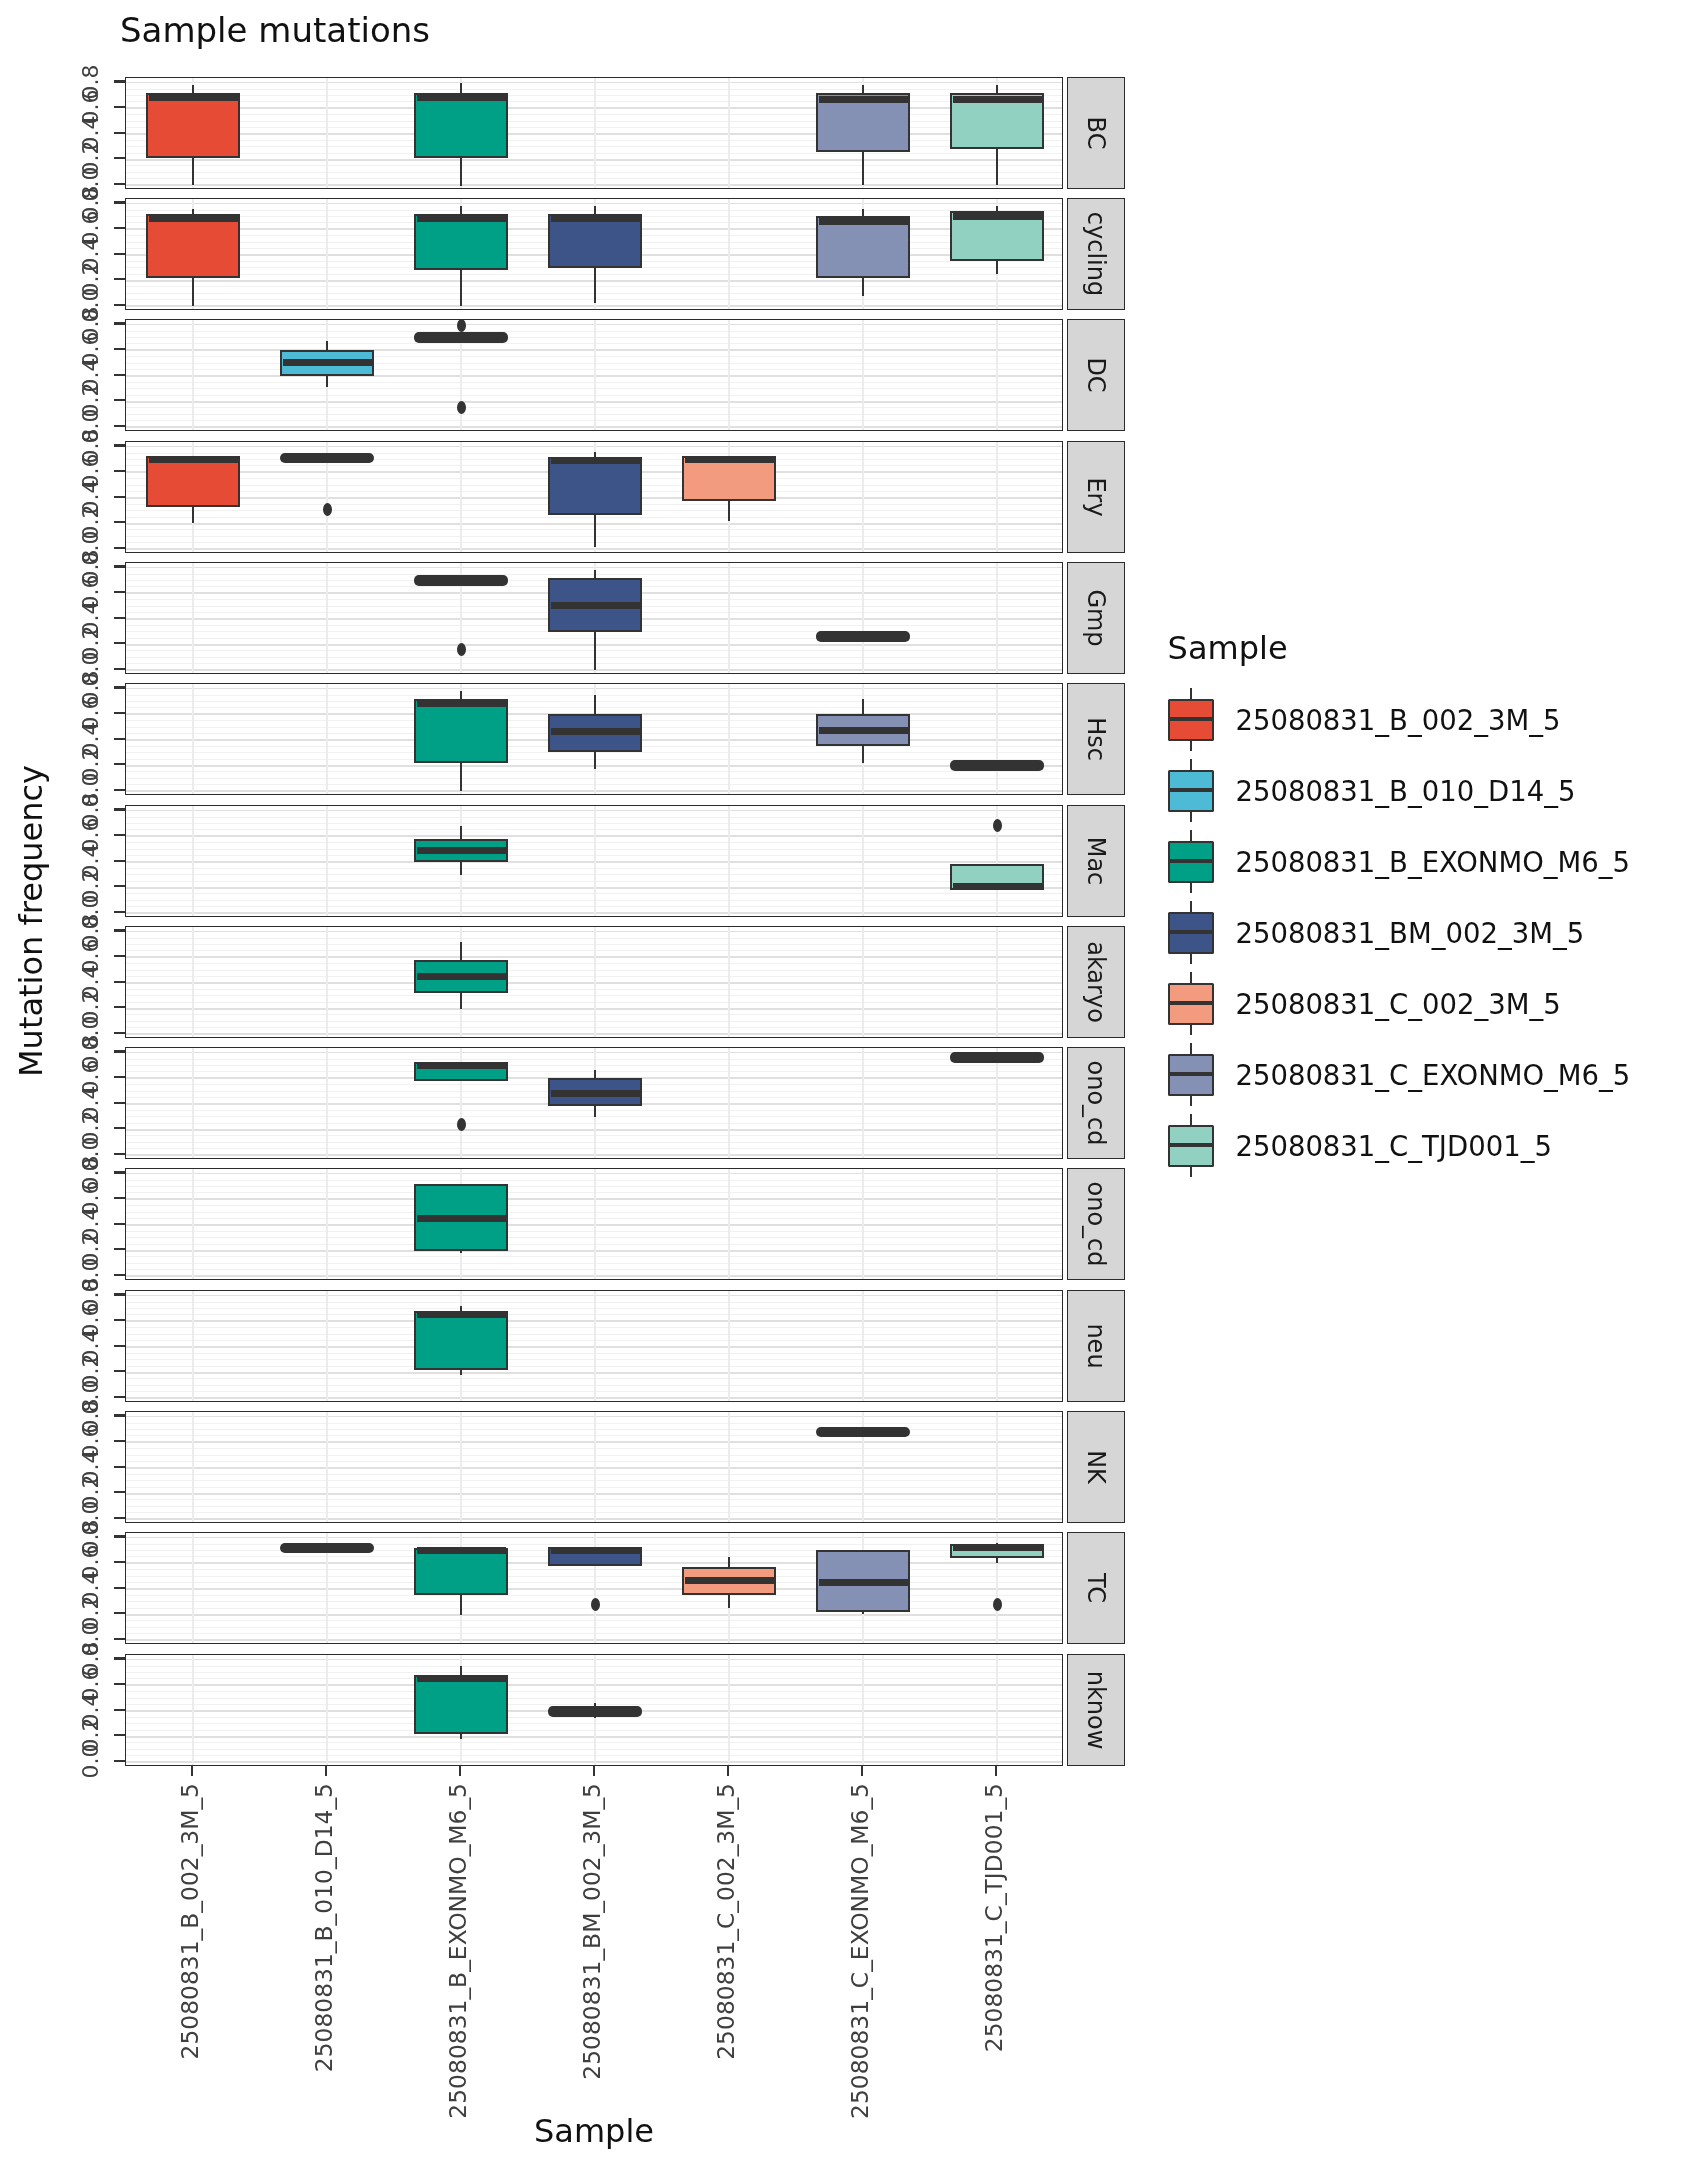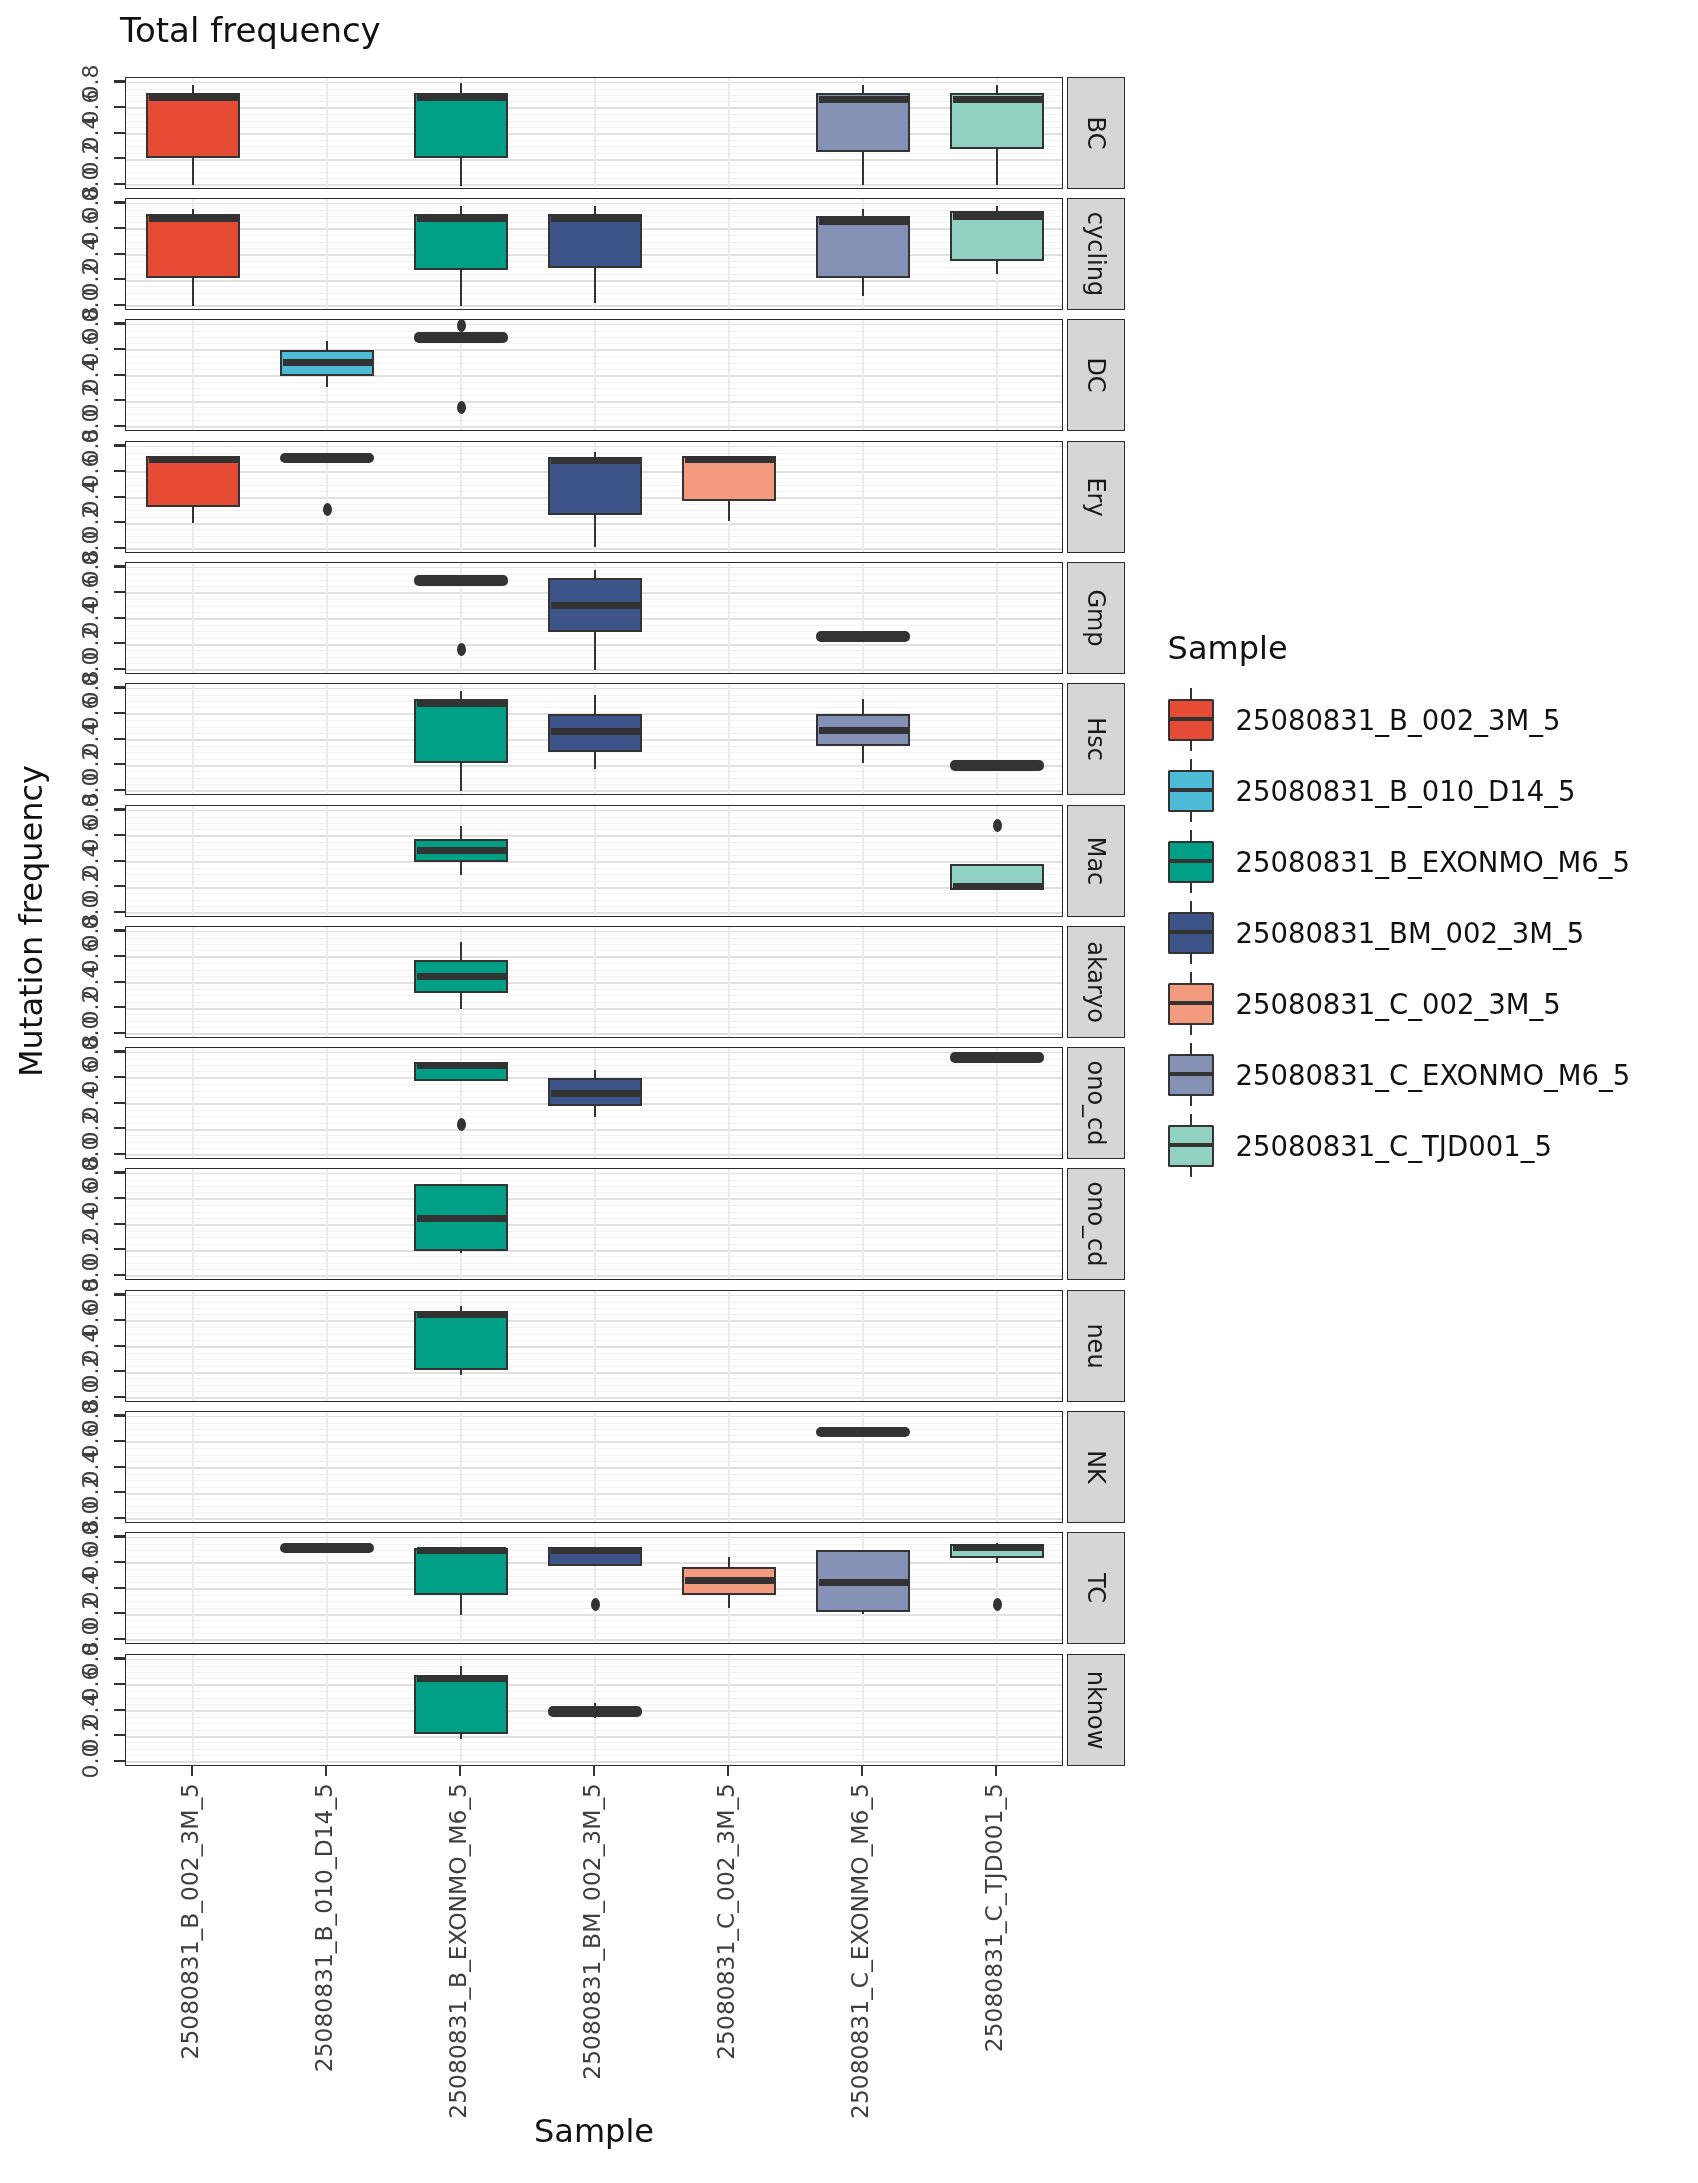--- a/index.html
+++ b/index.html
@@ -38,21 +38,21 @@
   .key-line{position:absolute;left:24px;width:2.4px;height:10.5px;background:#333;}
   .key-box{position:absolute;top:10.5px;left:1.6px;right:1.6px;height:42px;
            border:2.4px solid #333;border-radius:1.6px;box-sizing:border-box;}
   .key-median{position:absolute;top:29px;left:4px;right:4px;height:4px;background:#333;}
   .legend-label{font-size:27.5px;color:#111;white-space:nowrap;}
 </style>
 </head>
 <body>
 
 <div id="canvas">
-  <div id="chart-title" class="abs">Total frequency</div>
+  <div id="chart-title" class="abs">Sample mutations</div>
   <div id="y-axis-title" class="abs">Mutation frequency</div>
   <div id="plot-area">
       <div class="facet-row abs" style="top: 77px;">
         <div class="ytick abs" style="top: 3.3px;"></div>
         <div class="ylab abs" style="top: 4.5px;">0.8</div>
         <div class="ytick abs" style="top: 29px;"></div>
         <div class="ylab abs" style="top: 30px;">0.6</div>
         <div class="ytick abs" style="top: 55px;"></div>
         <div class="ylab abs" style="top: 56px;">0.4</div>
         <div class="ytick abs" style="top: 80px;"></div>

